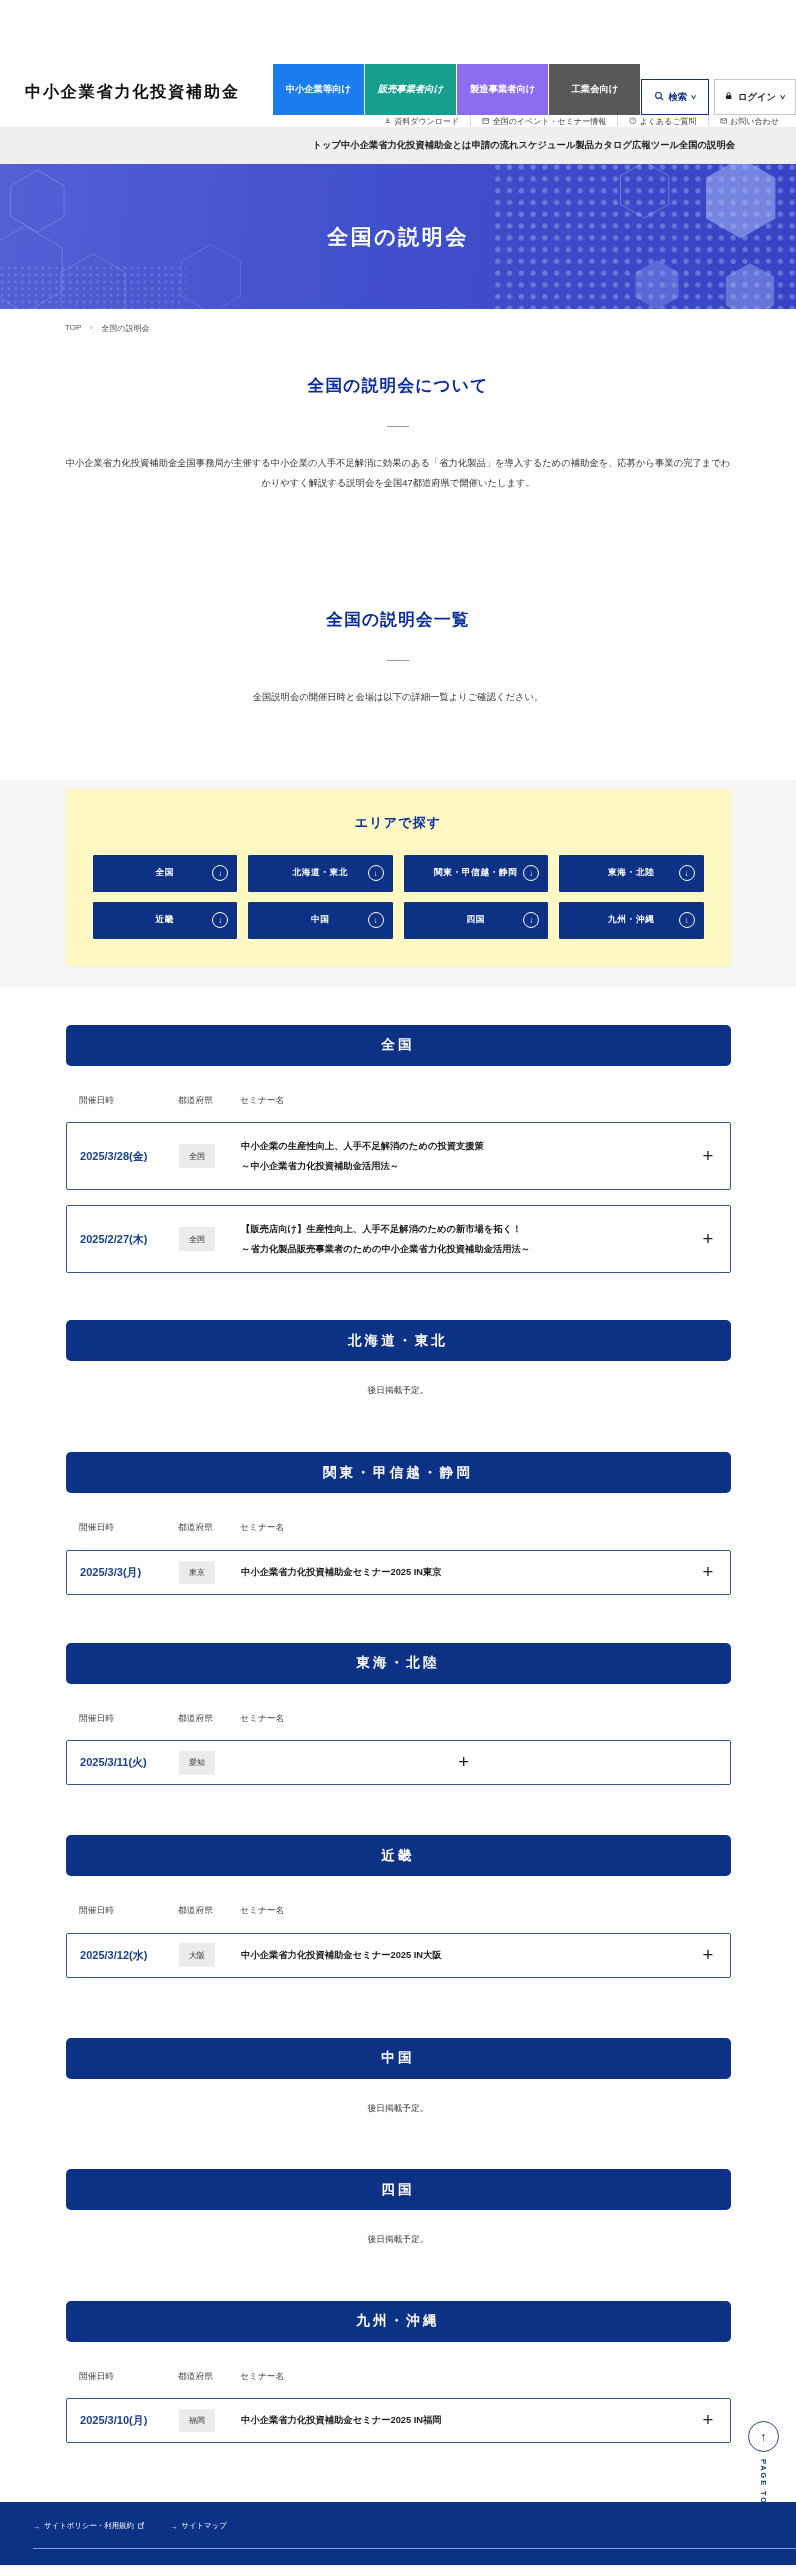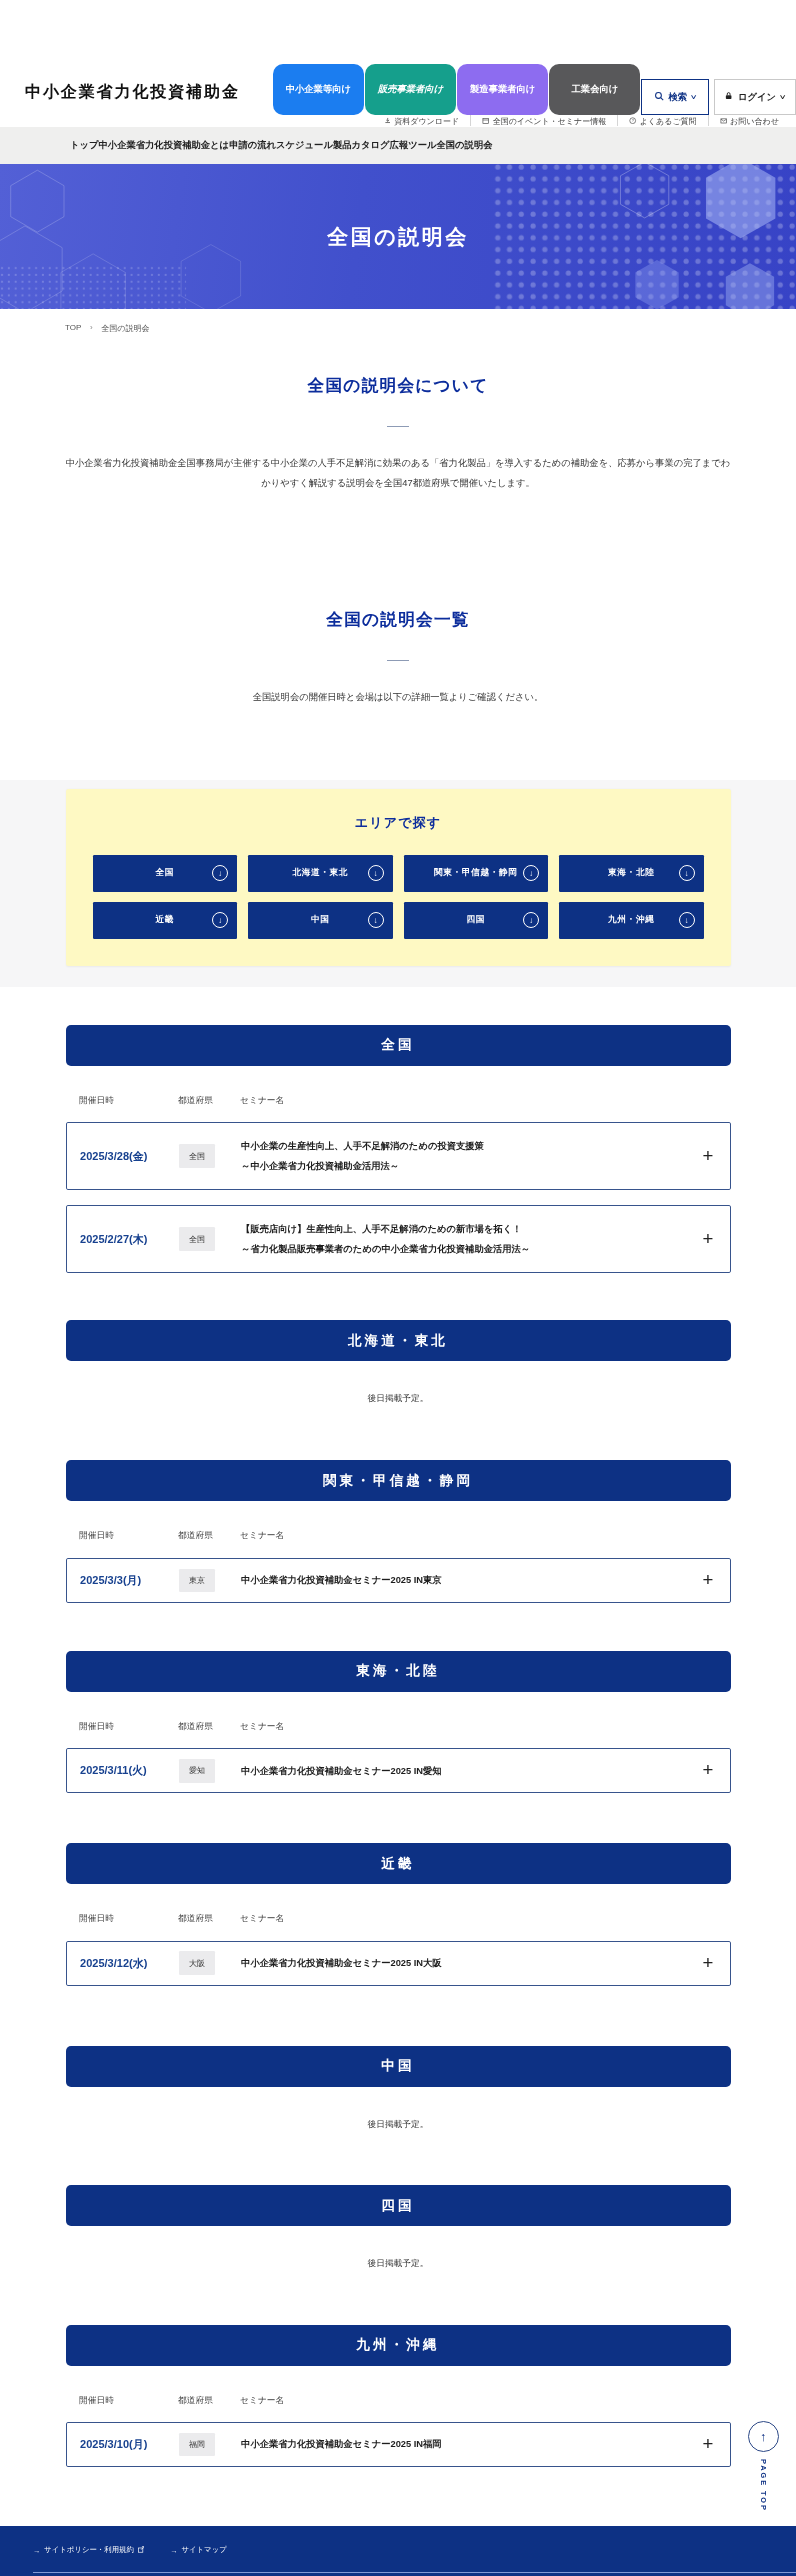--- a/index.html
+++ b/index.html
@@ -14,21 +14,21 @@
   
   .site-header { position: relative; height: 127px; background: #fff; }
   .logo {
     position: absolute; left: 25px; top: 82px;
     font-size: 16px; font-weight: 800; color: #111; letter-spacing: 1.9px;
   }
   .header-right { position: absolute; right: 0; top: 64px; display: flex; align-items: flex-end; }
   .tabs { display: flex; }
   .tab {
     width: 91px; height: 51px; display: flex; align-items: center; justify-content: center;
-    color: #fff; font-size: 9.3px; font-weight: 700; margin-left: 1.2px; cursor: pointer; border-radius: 10px;
+    color: #fff; font-size: 9.3px; font-weight: 700; margin-left: 1.2px; cursor: pointer;
   }
   .tab-sme { background: #1b7df0; }
   .tab-sales { background: #159f8c; font-style: italic; }
   .tab-mfg { background: #8d6cf0; }
   .tab-ind { background: #58585a; }
   .hbtn {
     height: 36px; background: #fff; display: flex; align-items: center; justify-content: center;
     gap: 4.3px; font-size: 9.3px; font-weight: 700; cursor: pointer;
   }
   .search-btn { width: 68px; border: 0.6px solid #0d3184; color: #0d3184; margin-left: 0.6px; }
@@ -40,21 +40,21 @@
   }
   .utility-strip a {
     display: flex; align-items: center; gap: 3.1px; padding: 1.2px 11px 6.2px 11px;
     border-left: 0.6px solid #d5d5d5; color: #444; text-decoration: none; white-space: nowrap; cursor: pointer; text-align: center;
   }
   .utility-strip a:first-child { border-left: none; }
 
   
   .main-nav {
     height: 37px; background: #efefee; display: flex; align-items: center;
-    padding: 0 61px 0 70px; justify-content: flex-start;
+    padding: 0 61px 0 70px; justify-content: flex-end;
   }
   .main-nav a { font-size: 9.3px; font-weight: 700; color: #222; text-decoration: none; cursor: pointer; white-space: nowrap; }
 
   
   .hero {
     position: relative; height: 145px; overflow: hidden;
     background: linear-gradient(97deg, #5360d6 0%, #4150cc 45%, #3743c6 100%);
     display: flex; align-items: center; justify-content: center;
   }
   .hero svg.deco { position: absolute; inset: 0; }
@@ -137,21 +137,21 @@
   .s-date { color: #17418f; font-weight: 700; font-size: 11px; }
   .s-badge {
     width: 36px; height: 23.6px; background: #ebebed; border-radius: 1.2px;
     display: flex; align-items: center; justify-content: center;
     font-size: 8px; color: #333; justify-self: start;
   }
   .s-title { font-size: 9.3px; font-weight: 700; color: #1d1d1d; line-height: 20px; }
   .s-title .l { display: block; }
   .s-title .l:empty { display: none; }
   .s-plus { justify-self: center; font-size: 18.6px; font-weight: 300; color: #222; line-height: 18.6px; }
-  .coming { margin-top: 31px; text-align: center; font-size: 8.7px; line-height: 12.4px; color: #333; }
+  .coming { margin-top: 23px; text-align: center; font-size: 8.7px; line-height: 12.4px; color: #333; }
 
   
   .pagetop { position: absolute; top: 2421px; right: 17.4px; text-align: center; cursor: pointer; }
   .pt-circle {
     width: 31px; height: 31px; border: 0.6px solid #2c4886; border-radius: 50%; background: #fff;
     display: flex; align-items: center; justify-content: center; margin: 0 auto;
   }
   .pt-arrow { color: #0d3184; font-size: 12.4px; font-weight: 700; }
   .pt-label {
     margin-top: 7.4px; writing-mode: vertical-rl; text-orientation: mixed; margin-left: auto; margin-right: auto;
@@ -377,23 +377,20 @@
     <section class="region s4">
       <div class="region-bar">東海・北陸</div>
       <div class="thead">
         <span>開催日時</span>
         <span>都道府県</span>
         <span>セミナー名</span>
       </div>
       <div class="srow one first">
         <span class="s-date">2025/3/11(火)</span>
         <span class="s-badge">愛知</span>
-        <span class="s-title">
-            <span class="l">中小企業省力化投資補助金セミナー2025 IN愛知</span>
-          </span>
         <span class="s-plus">+</span>
       </div>
     </section>
 
     <section class="region s5">
       <div class="region-bar">近畿</div>
       <div class="thead">
         <span>開催日時</span>
         <span>都道府県</span>
         <span>セミナー名</span>

